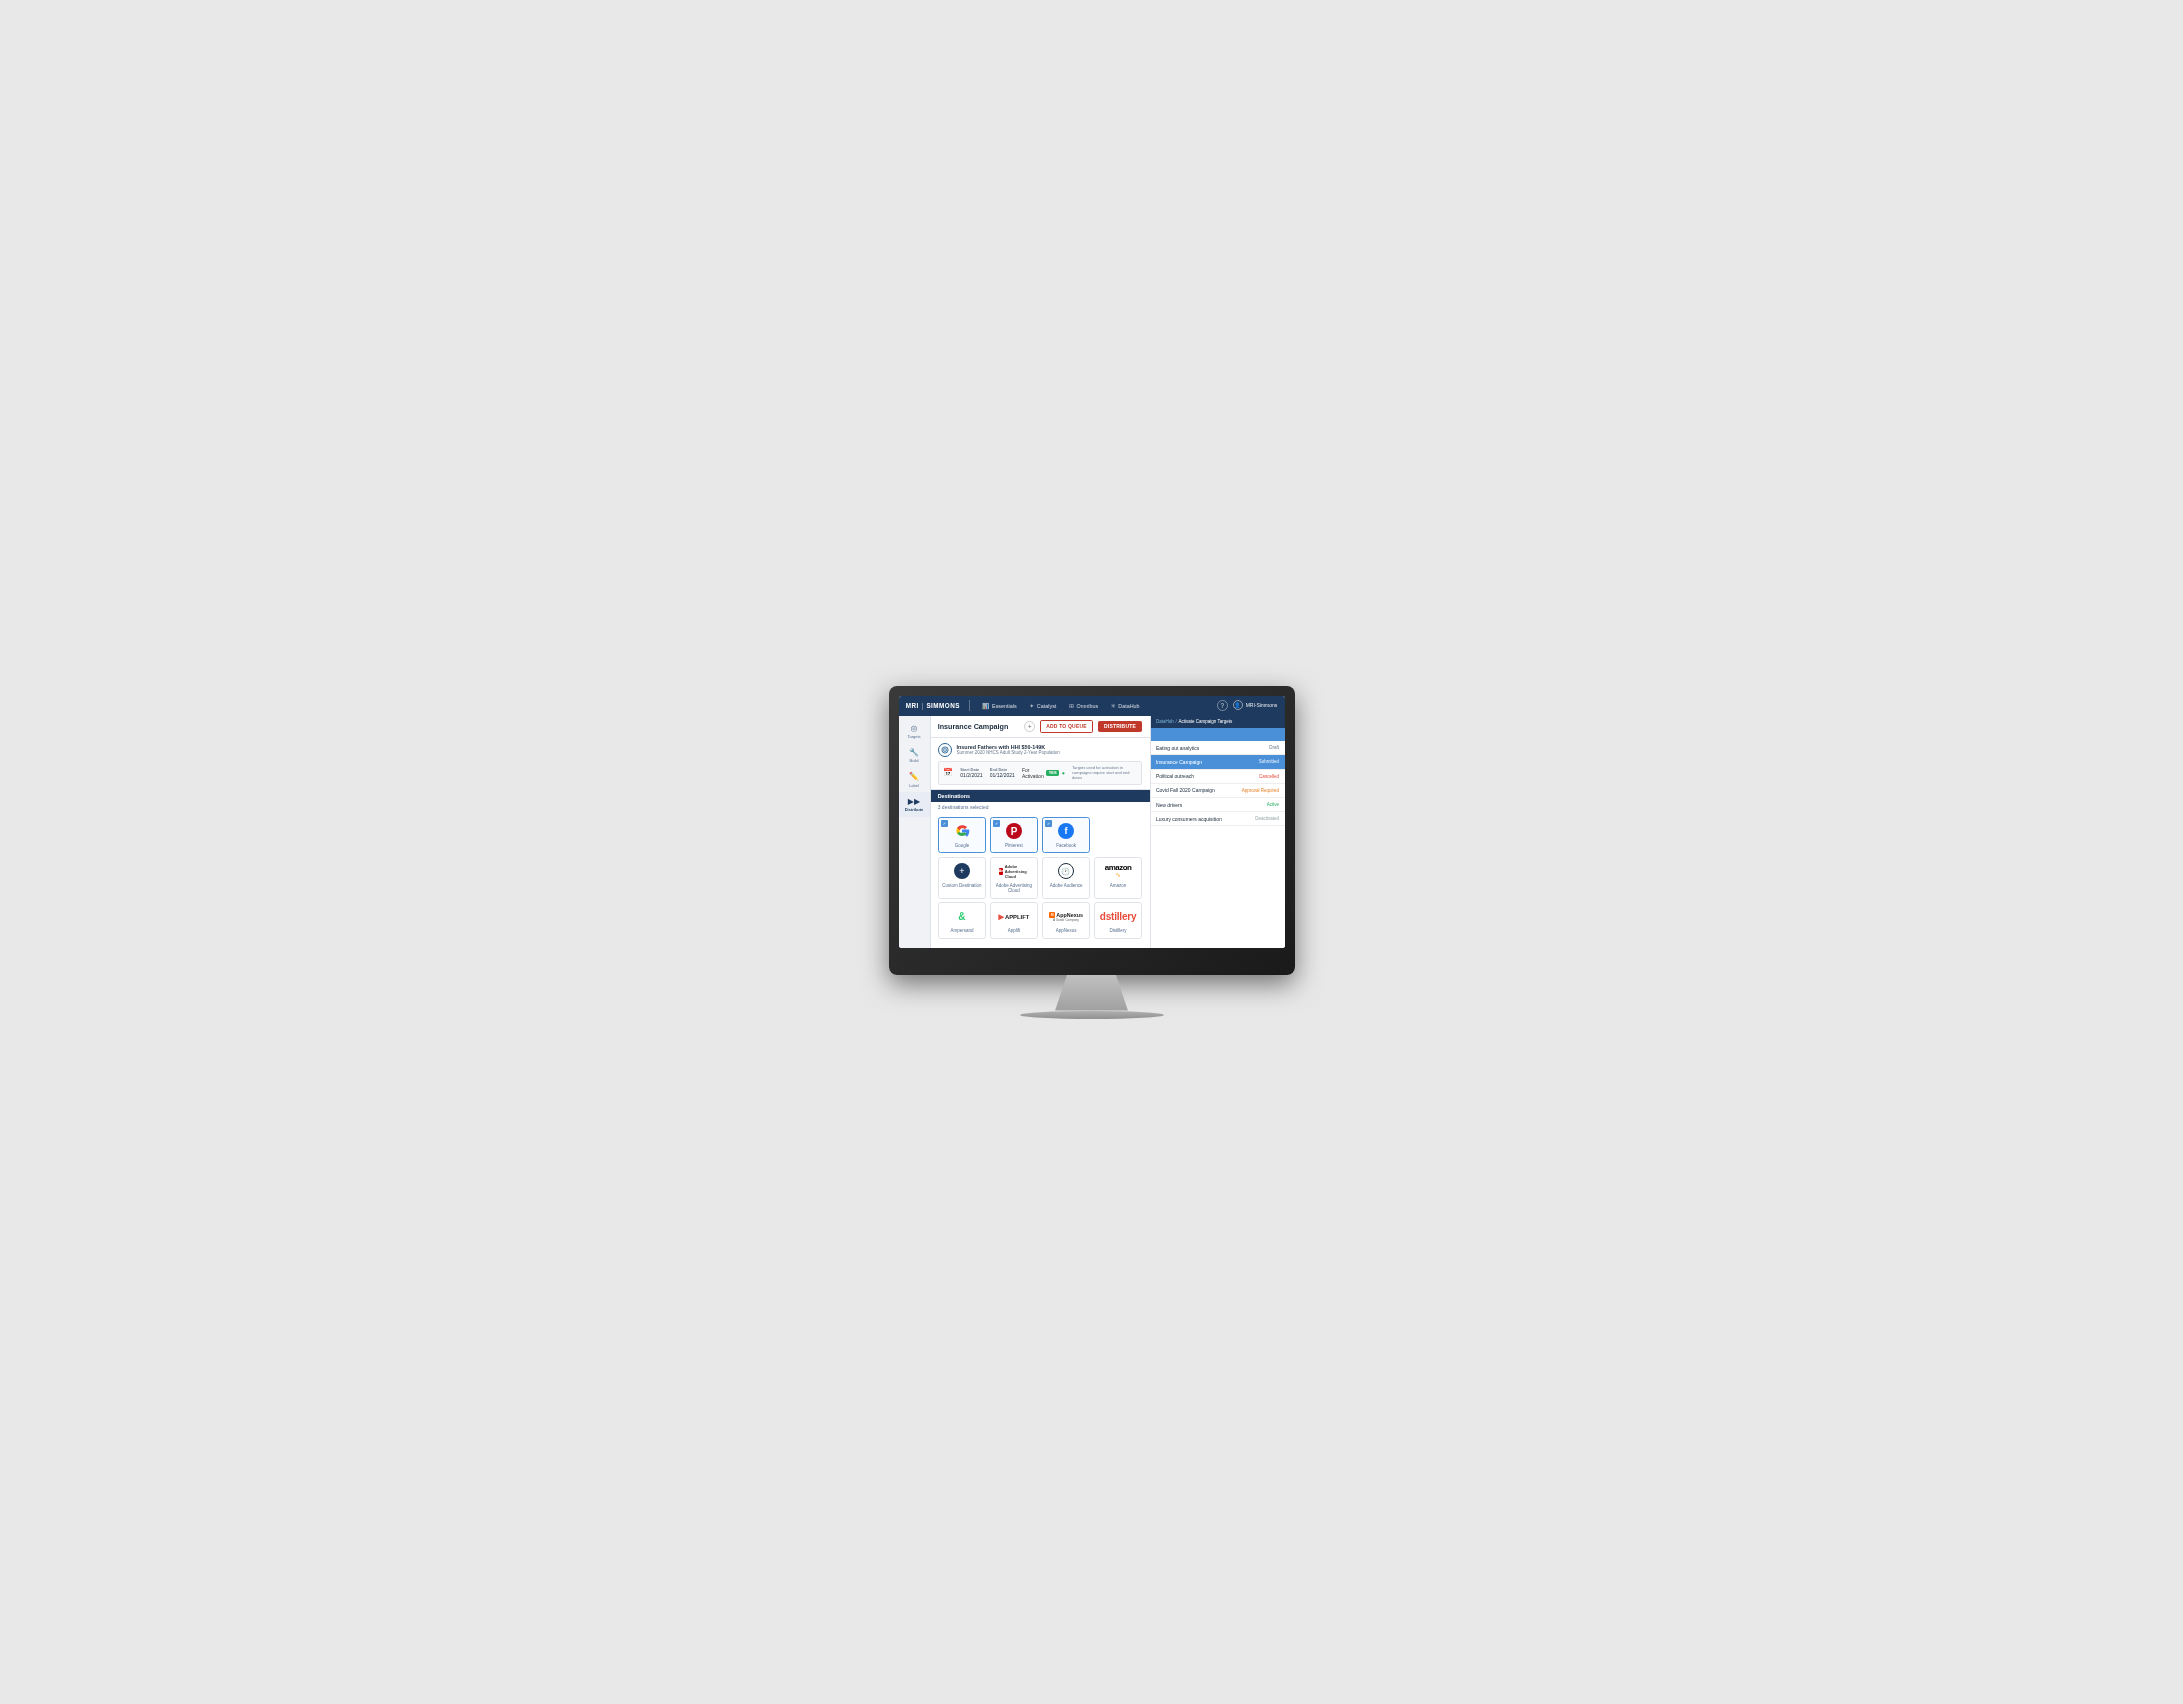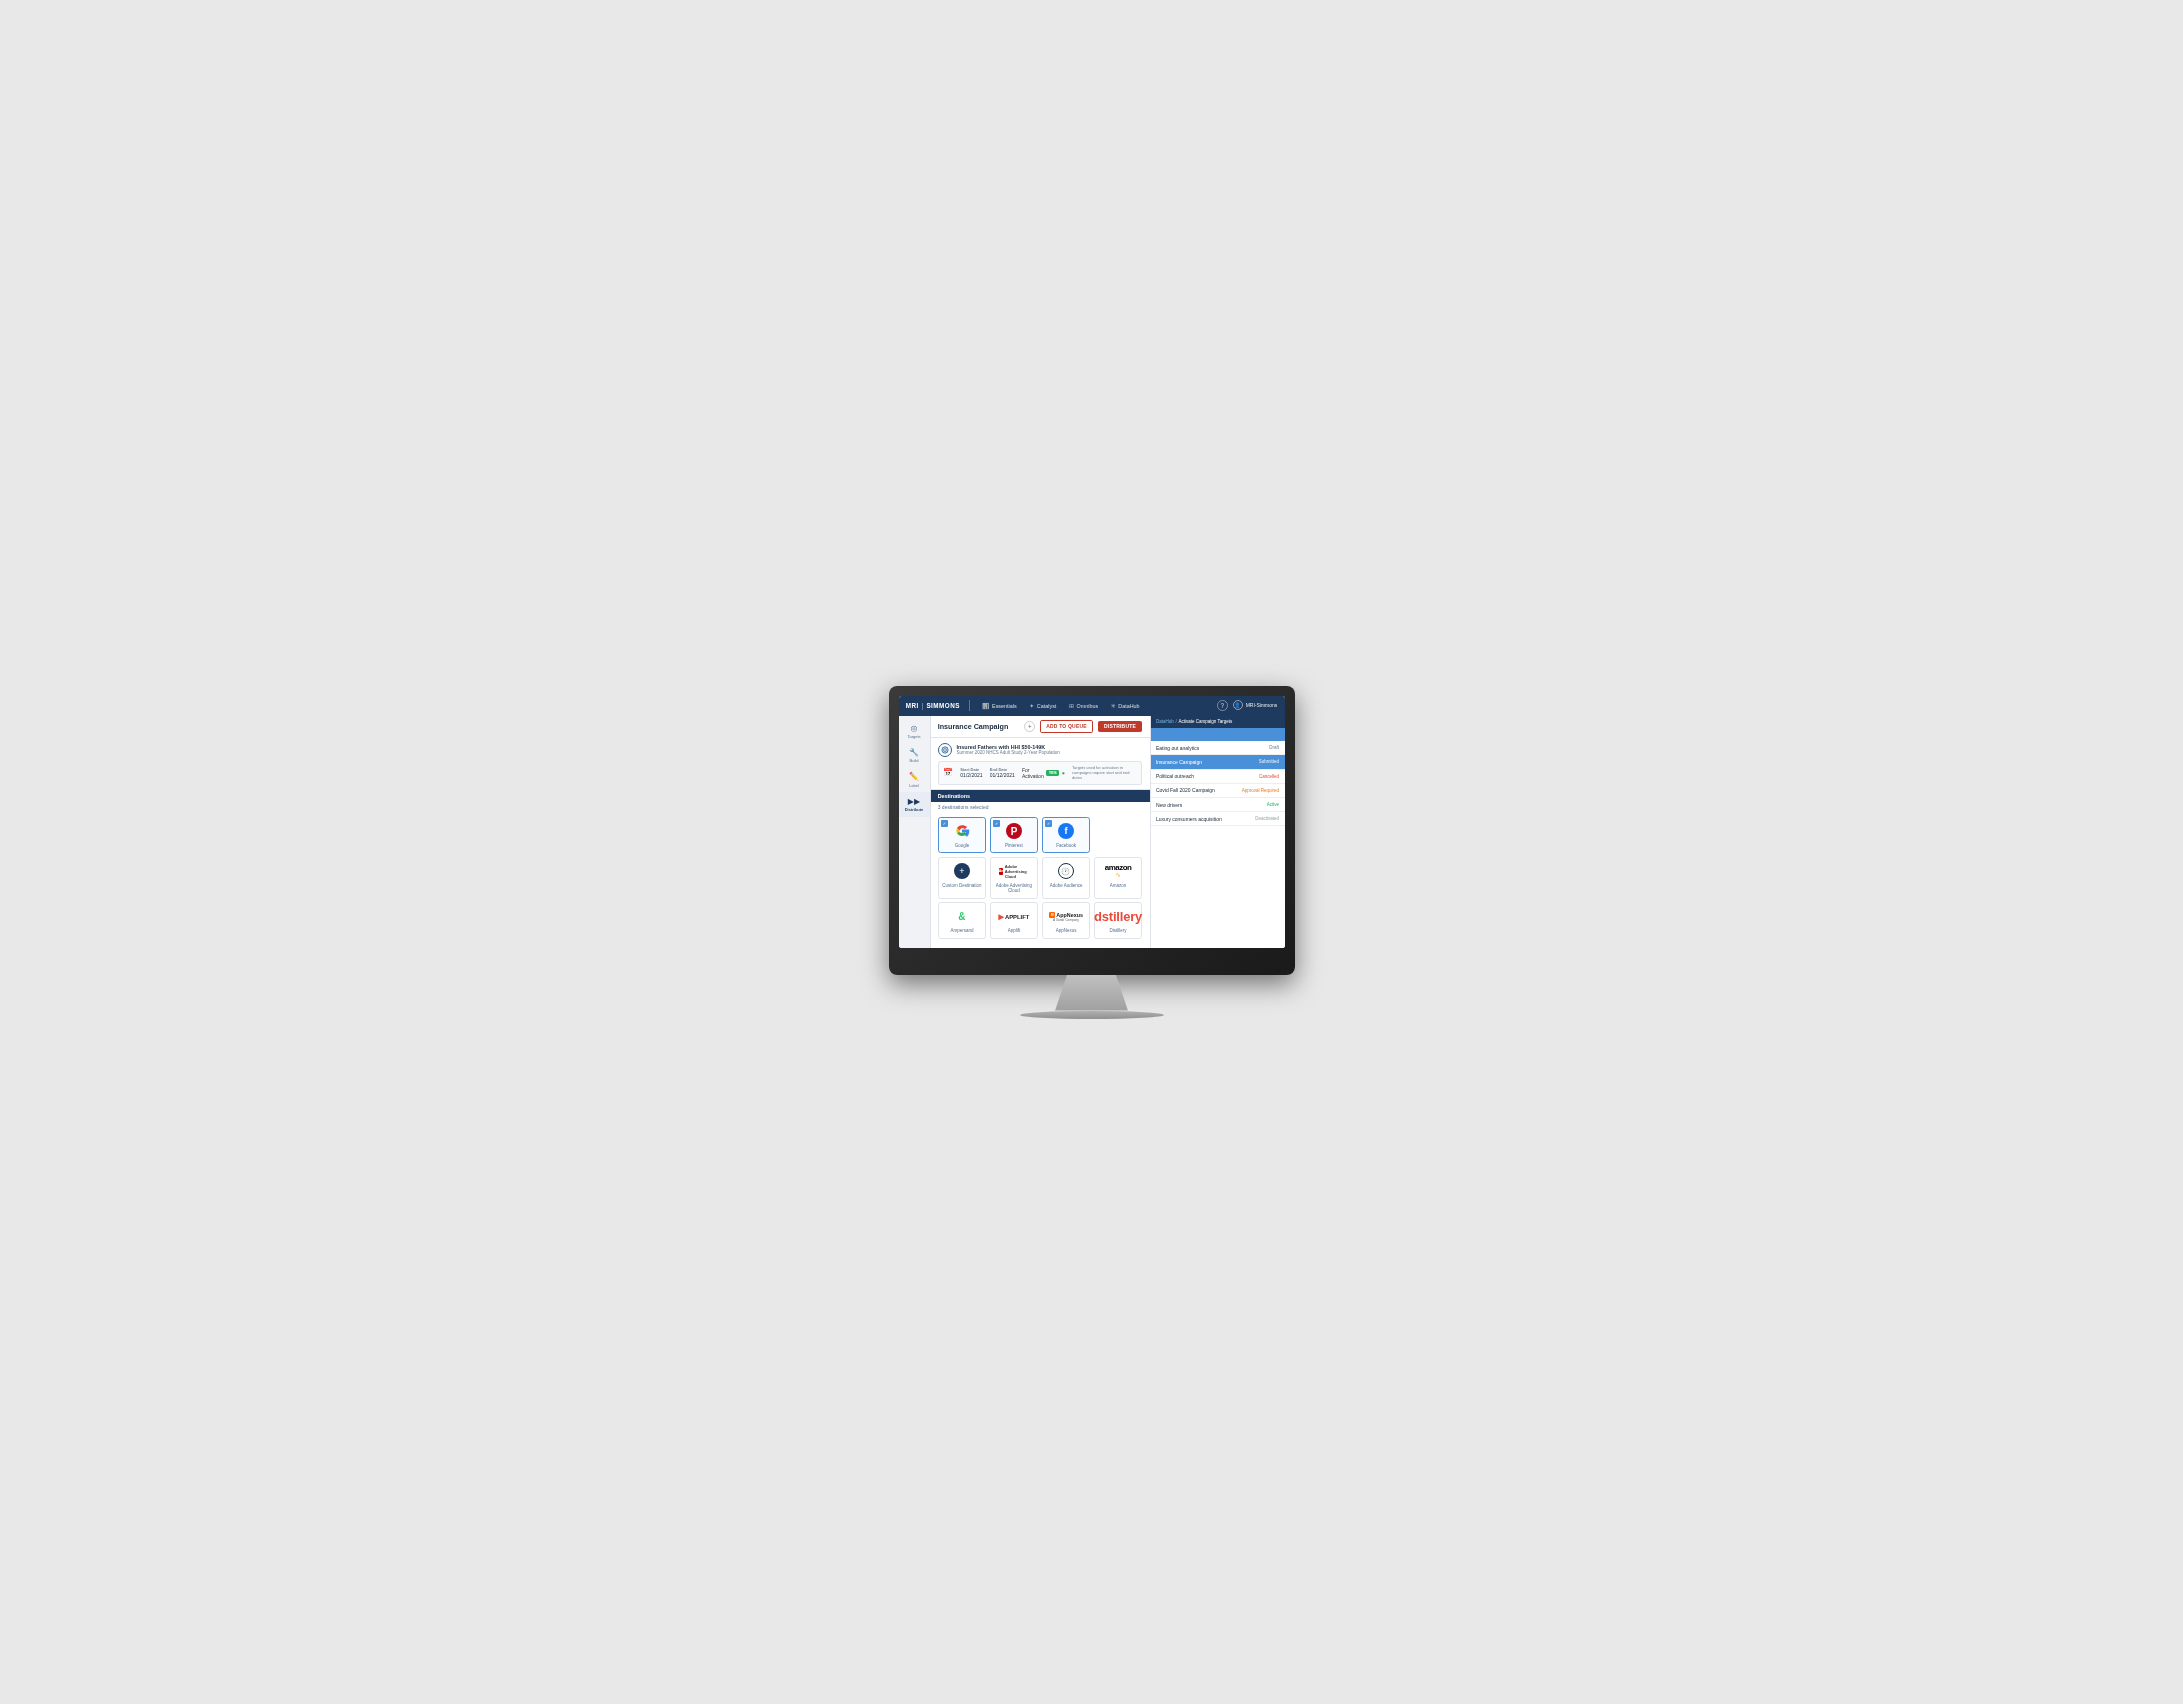--- a/index.html
+++ b/index.html
@@ -560,21 +560,21 @@
       align-items: center;
       gap: 0.9px;
     }
 
     .applift-arrow {
       color: #e74c3c;
       font-size: 7.2px;
     }
 
     .dstillery-text {
-      font-size: 13px;
+      font-size: 10px;
       font-weight: 700;
       color: #e74c3c;
       letter-spacing: -0.2px;
     }
 
     .ampersand-logo {
       font-size: 10px;
       color: #2ecc71;
       font-weight: 700;
     }

